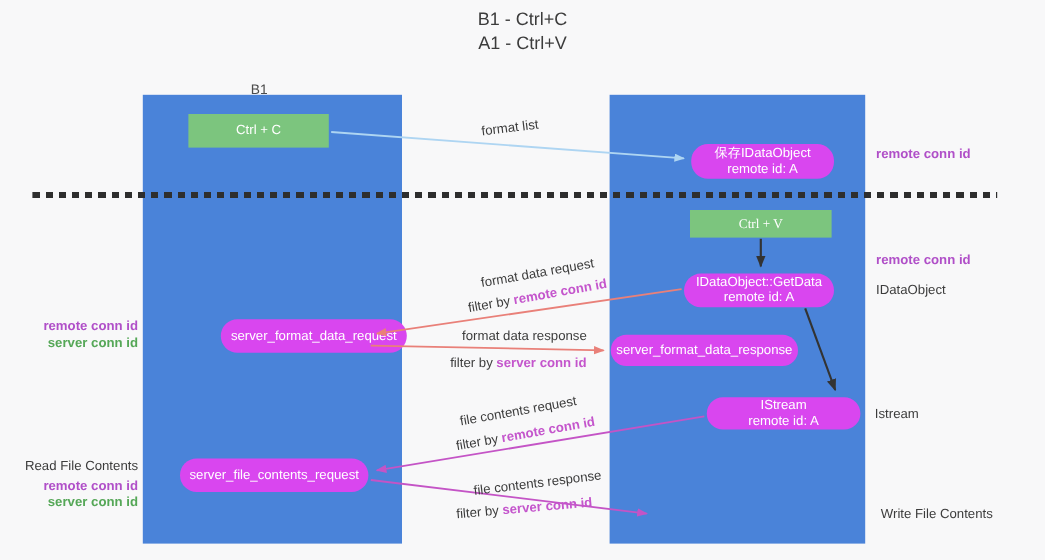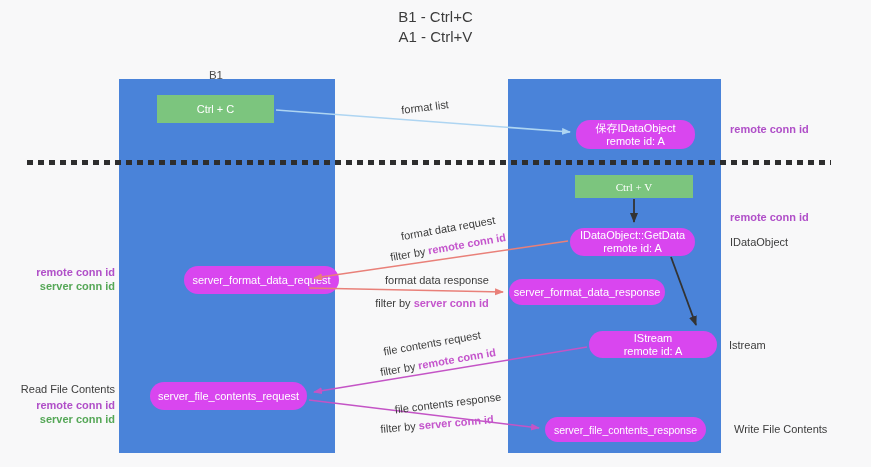--- a/index.html
+++ b/index.html
@@ -86,23 +86,20 @@
 
   <div class="node orange two-line" style="left:589px;top:331px;width:128px;height:27px;">
     <span class="l">IStream</span>
     <span class="l">remote id: A</span>
   </div>
 
   <div class="node orange one-line" style="left:150px;top:382px;width:157px;height:28px;">
     <span>server_file_contents_request</span>
   </div>
 
-  <div class="node orange one-line" style="left:545px;top:417px;width:161px;height:25px;font-size:10.5px;">
-    <span>server_file_contents_response</span>
-  </div>
 
   <svg class="arrows" width="871" height="467" viewBox="0 0 871 467">
     <defs>
       <marker id="mBlue" markerWidth="9" markerHeight="8" refX="8" refY="3.5" orient="auto" markerUnits="userSpaceOnUse">
         <path d="M0,0 L9,3.5 L0,7 z" fill="#aed5f2"></path>
       </marker>
       <marker id="mSalmon" markerWidth="9" markerHeight="8" refX="8" refY="3.5" orient="auto" markerUnits="userSpaceOnUse">
         <path d="M0,0 L9,3.5 L0,7 z" fill="#e98079"></path>
       </marker>
       <marker id="mMagenta" markerWidth="9" markerHeight="8" refX="8" refY="3.5" orient="auto" markerUnits="userSpaceOnUse">

